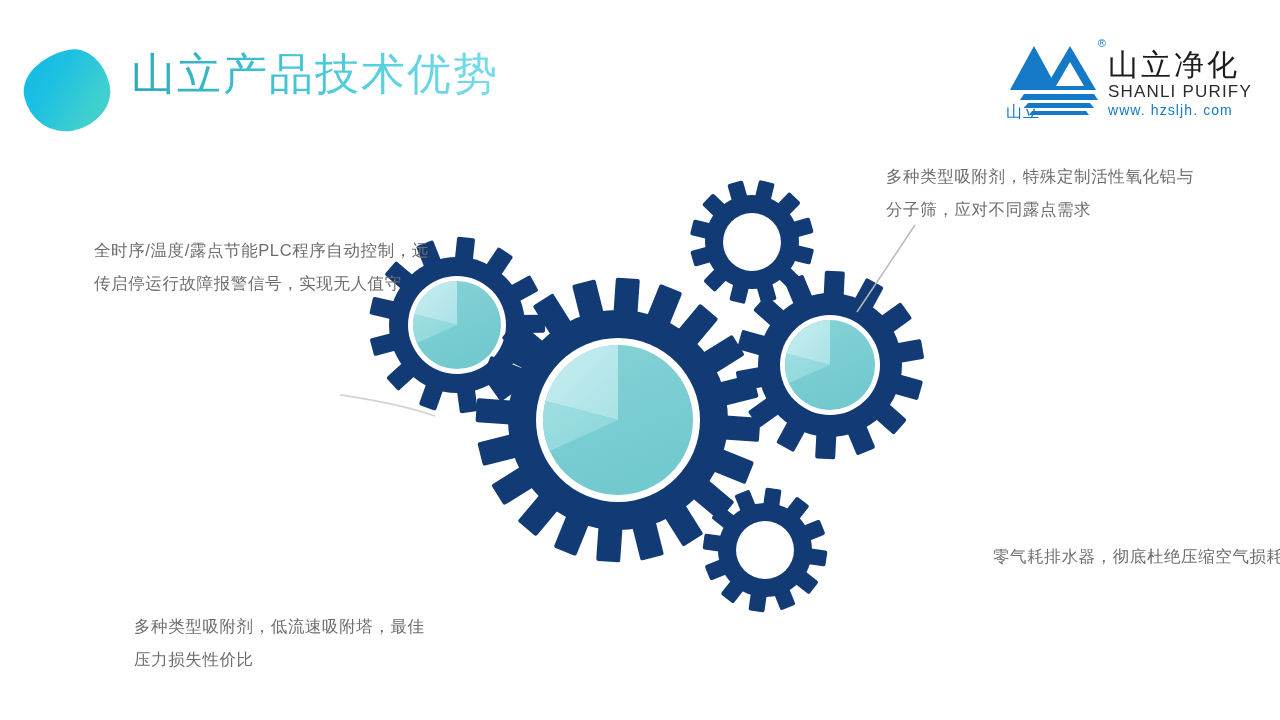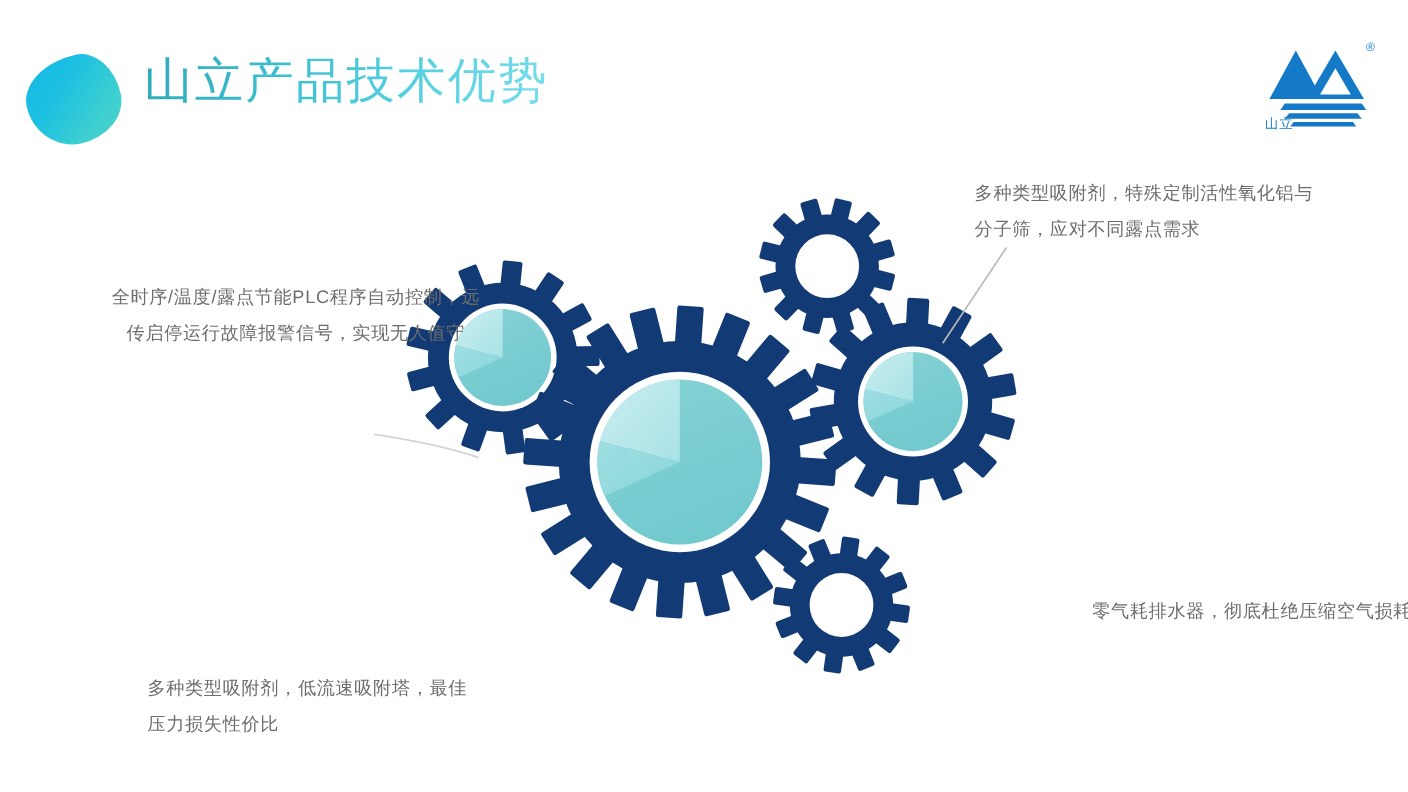--- a/index.html
+++ b/index.html
@@ -61,21 +61,21 @@
   .logo-reg {
     position: absolute;
     right: -4px; top: 0px;
     font-size: 11px;
     color: #1479c6;
     line-height: 11px;
   }
   .logo-mark-label {
     position: absolute;
     left: 0; bottom: -2px;
-    font-size: 12px;
+    font-size: 16px;
     color: #1479c6;
     letter-spacing: 1px;
     line-height: 12px;
   }
   .logo-text { padding-top: 10px; }
   .logo-cn {
     font-size: 30px;
     color: #1d1d1f;
     letter-spacing: 3px;
     line-height: 34px;
@@ -105,21 +105,21 @@
   .illustration svg { display: block; }
 
   
   .callout {
     position: absolute;
     color: #6d6d6d;
     font-size: 16.5px;
     line-height: 33px;
     letter-spacing: 0.6px;
   }
-  .callout-tl { left: 94px; top: 254px; width: 350px; text-align: center; }
+  .callout-tl { left: 94px; top: 234px; width: 350px; }
   .callout-tr { left: 886px; top: 160px; width: 320px; }
   .callout-bl { left: 134px; top: 610px; width: 300px; }
   .callout-br { left: 965px; top: 540px; width: 310px; margin-left: 28px; }
 </style>
 </head>
 <body>
 
 <div class="header">
 
   <div class="blob"></div>
@@ -134,20 +134,25 @@
         <polygon points="64,8 90,52 38,52" fill="#1479c6"></polygon>
         <polygon points="64,24 78,48 50,48" fill="#ffffff"></polygon>
         <path d="M18,56 H88 L92,62 H14 Z" fill="#1479c6"></path>
         <path d="M22,65 H84 L88,70 H18 Z" fill="#1479c6"></path>
         <path d="M26,73 H80 L83,77 H23 Z" fill="#1479c6"></path>
       </svg>
       <span class="logo-reg">®</span>
       <span class="logo-mark-label">山立</span>
     </div>
 
+    <div class="logo-text">
+      <div class="logo-cn">山立净化</div>
+      <div class="logo-en">SHANLI PURIFY</div>
+      <div class="logo-url">www. hzsljh. com</div>
+    </div>
 
   </div>
 </div>
 
 <div class="illustration">
   <svg width="620" height="440" viewBox="0 0 620 440" aria-hidden="true">
     <defs>
 
       <linearGradient id="hubLight" x1="0" y1="0" x2="1" y2="1">
         <stop offset="0%" stop-color="#c9eef0"></stop>

